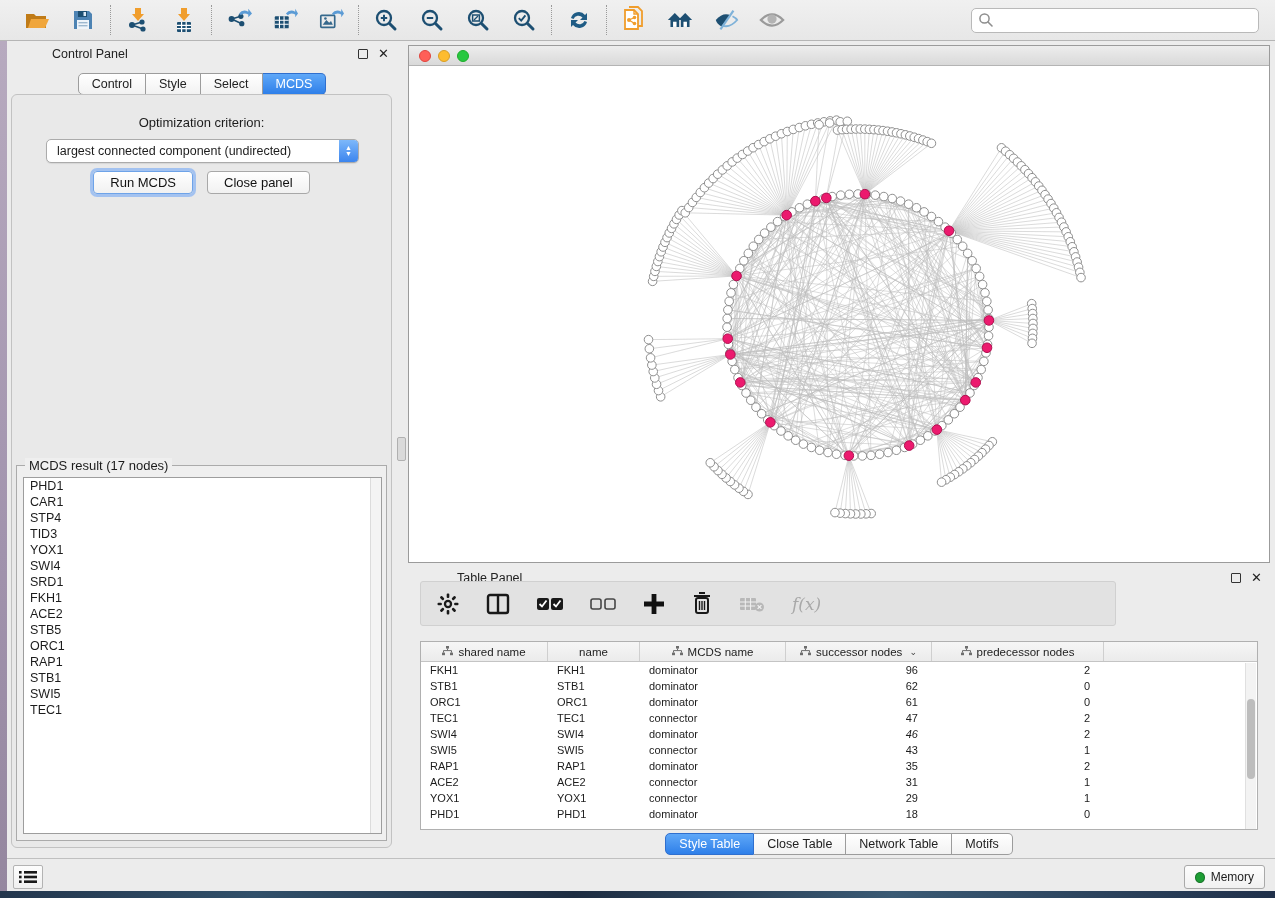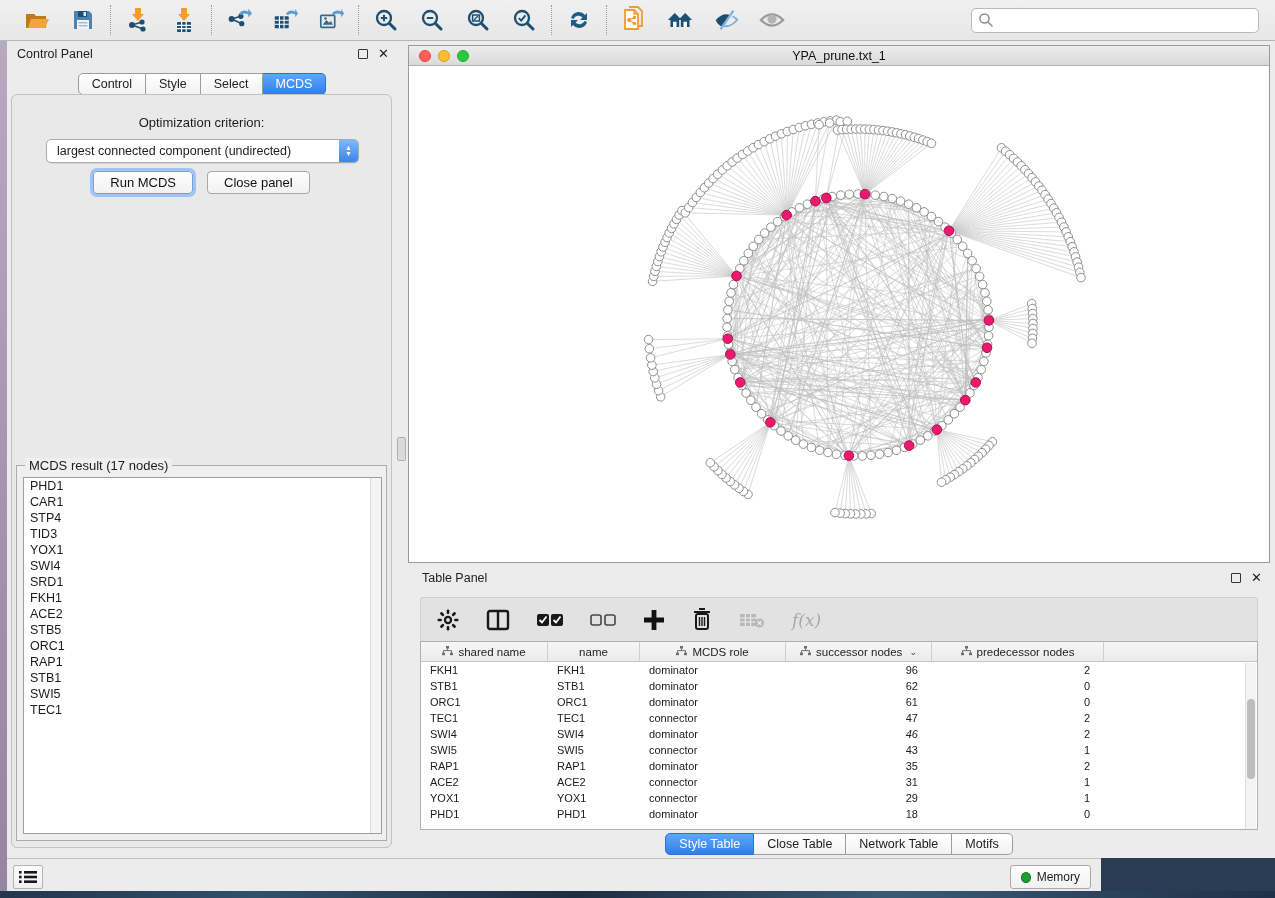--- a/index.html
+++ b/index.html
@@ -21,21 +21,21 @@
 
   
   .desk-left { left:0; top:41px; width:7px; height:850px;
     background:linear-gradient(#b7aabf,#a193ad 60%,#95879f); }
   .desk-bottom { left:0; top:891px; width:1275px; height:7px;
     background:linear-gradient(90deg,#23364d,#31506a 20%,#1e2d42 45%,#3a5a74 70%,#20304a); }
   .app-bg { left:7px; top:41px; width:1268px; height:817px; background:#ececec; }
 
   
   .cp { left:7px; top:41px; width:390px; height:817px; }
-  .panel-titlebar { height:26px; display:flex; align-items:center; padding:0 8px 0 10px; }
+  .panel-titlebar { height:26px; display:flex; align-items:center; padding:0 8px 0 10px;margin-left:35px; }
   .panel-title { font-size:12.5px; color:#222; }
   .panel-ctrls { margin-left:auto; display:flex; align-items:center; gap:10px; }
   .float-btn { width:10px; height:10px; border:1.6px solid #333; border-radius:1px; }
   .close-btn { font-size:13px; font-weight:bold; color:#222; line-height:10px; }
   .seg { display:flex; justify-content:center; }
   .seg .segbtn { font-size:12.5px; padding:3px 13px; background:linear-gradient(#ffffff,#f2f2f2);
     border:1px solid #9c9c9c; border-left:none; color:#222; }
   .seg .segbtn:first-child { border-left:1px solid #9c9c9c; border-radius:5px 0 0 5px; }
   .seg .segbtn:last-child { border-radius:0 5px 5px 0; }
   .seg .segbtn.active { background:linear-gradient(#5fa8f8,#2e7fe9); border-color:#2f6fce; color:#fff; }
@@ -71,42 +71,42 @@
     display:flex; align-items:center; position:relative; }
   .tl { width:12px; height:12px; border-radius:50%; margin-left:7px; }
   .tl.red { background:#ff5f57; border:1px solid #e0443e; margin-left:10px; }
   .tl.yellow { background:#febc2e; border:1px solid #d89e24; }
   .tl.green { background:#28c840; border:1px solid #1dad2b; }
   .net-title { position:absolute; left:0; width:100%; text-align:center; font-size:12.5px; color:#111; }
   .net-canvas { width:860px; height:496px; background:#fff; }
 
   
   .tpanel { left:408px; top:565px; width:862px; height:292px; background:#ececec; }
-  .tp-toolbar { position:absolute; left:12px; top:32px; width:838px; height:45px; background:#e2e2e2;
+  .tp-toolbar { position:absolute; left:12px; top:16px; width:696px; height:45px; background:#e2e2e2;
     border:1px solid #d0d0d0; border-radius:3px; display:flex; align-items:center; gap:27px; padding:0 16px; }
   .tp-icon { display:flex; align-items:center; justify-content:center; height:30px; }
   .fx-label { font-family:"DejaVu Serif",serif; font-style:italic; font-size:17px; color:#a8a8a8; }
   .tbl-wrap { position:absolute; left:12px; top:76px; width:838px; height:189px; background:#fff;
     border:1px solid #b0b0b0; overflow:hidden; }
   .tbl-headrow { display:flex; height:20px; background:linear-gradient(#f6f6f6,#ebebeb);
     border-bottom:1px solid #c4c4c4; }
   .tbl-headcell { display:flex; align-items:center; justify-content:center; gap:5px;
     border-right:1px solid #cfcfcf; font-size:11.5px; color:#222; }
   .sort-chev { font-size:9px; color:#444; margin-left:2px; }
   .tbl-row { display:flex; height:16px; }
   .tbl-cell { font-size:11px; line-height:16px; white-space:nowrap; overflow:hidden; }
   .tbl-cell.left { padding-left:9px; text-align:left; }
   .tbl-cell.right { padding-right:14px; text-align:right; }
   .tbl-scroll { position:absolute; right:1px; top:21px; width:11px; height:166px; background:#f3f3f3;
     border-left:1px solid #e0e0e0; }
   .tbl-thumb { position:absolute; left:1px; top:36px; width:8px; height:80px; background:#bdbdbd; border-radius:4px; }
   .tp-tabs { position:absolute; left:0; top:268px; width:100%; display:flex; justify-content:center; }
 
   
-  .statusbar { left:7px; top:858px; width:1094px; height:33px; background:#ececec; border-top:1px solid #c0c0c0; }
+  .statusbar { left:7px; top:858px; width:1268px; height:33px; background:#ececec; border-top:1px solid #c0c0c0; }
   .list-btn { position:absolute; left:6px; top:6px; width:30px; height:24px; background:linear-gradient(#fdfdfd,#f0f0f0);
     border:1px solid #b3b3b3; border-radius:2px; display:flex; align-items:center; justify-content:center; }
   .memory-btn { position:absolute; right:10px; top:6px; height:24px; background:linear-gradient(#fdfdfd,#f1f1f1);
     border:1px solid #a9a9a9; border-radius:3px; display:flex; align-items:center; gap:6px; padding:0 10px; font-size:12px; }
   .memory-dot { width:10px; height:11px; border-radius:50%; background:#1e9e35; border:1px solid #157427; }
 </style>
 </head>
 <body>
 
 <div class="abs toolbar">
@@ -317,21 +317,20 @@
         <div class="mcds-item">STB1</div>
         <div class="mcds-item">SWI5</div>
         <div class="mcds-item">TEC1</div>
       </div>
   </div>
 </div>
 <div class="abs vsplit-handle"></div>
 
 <div class="abs netwin">
   <div class="net-titlebar">
-    <span class="net-title">YPA_prune.txt_1</span>
     <span class="tl red"></span>
     <span class="tl yellow"></span>
     <span class="tl green"></span>
   </div>
   <svg class="net-canvas" id="net-canvas" viewBox="0 0 860 496">
       <g>
         <line x1="327.53891505175085" y1="209.9265362625155" x2="386.65089151214335" y2="374.21106140805006" stroke="#bdbdbd" stroke-width="0.65" opacity="0.8"></line>
         <line x1="327.53891505175085" y1="209.9265362625155" x2="436.02503553718935" y2="389.35586023339647" stroke="#bdbdbd" stroke-width="0.65" opacity="0.8"></line>
         <line x1="327.53891505175085" y1="209.9265362625155" x2="375.54632748693086" y2="150.53084311960936" stroke="#bdbdbd" stroke-width="0.65" opacity="0.8"></line>
         <line x1="327.53891505175085" y1="209.9265362625155" x2="325.81815989478287" y2="303.57840585185517" stroke="#bdbdbd" stroke-width="0.65" opacity="0.8"></line>
@@ -1216,21 +1215,21 @@
         </div>
         <div class="tbl-headcell" style="width: 146px;">
           <span><svg width="11" height="10" viewBox="0 0 11 10">
               <g fill="#6e6e6e">
                 <rect x="4" y="0" width="3" height="2.6"></rect>
                 <rect x="0" y="6.6" width="3" height="2.6"></rect>
                 <rect x="8" y="6.6" width="3" height="2.6"></rect>
               </g>
               <path d="M5.5 2.6 V4.6 M1.5 6.6 V4.6 H9.5 V6.6" fill="none" stroke="#6e6e6e" stroke-width="1"></path>
             </svg></span>
-          <span>MCDS role</span>
+          <span>MCDS name</span>
         </div>
         <div class="tbl-headcell" style="width: 146px;">
           <span><svg width="11" height="10" viewBox="0 0 11 10">
               <g fill="#6e6e6e">
                 <rect x="4" y="0" width="3" height="2.6"></rect>
                 <rect x="0" y="6.6" width="3" height="2.6"></rect>
                 <rect x="8" y="6.6" width="3" height="2.6"></rect>
               </g>
               <path d="M5.5 2.6 V4.6 M1.5 6.6 V4.6 H9.5 V6.6" fill="none" stroke="#6e6e6e" stroke-width="1"></path>
             </svg></span>

